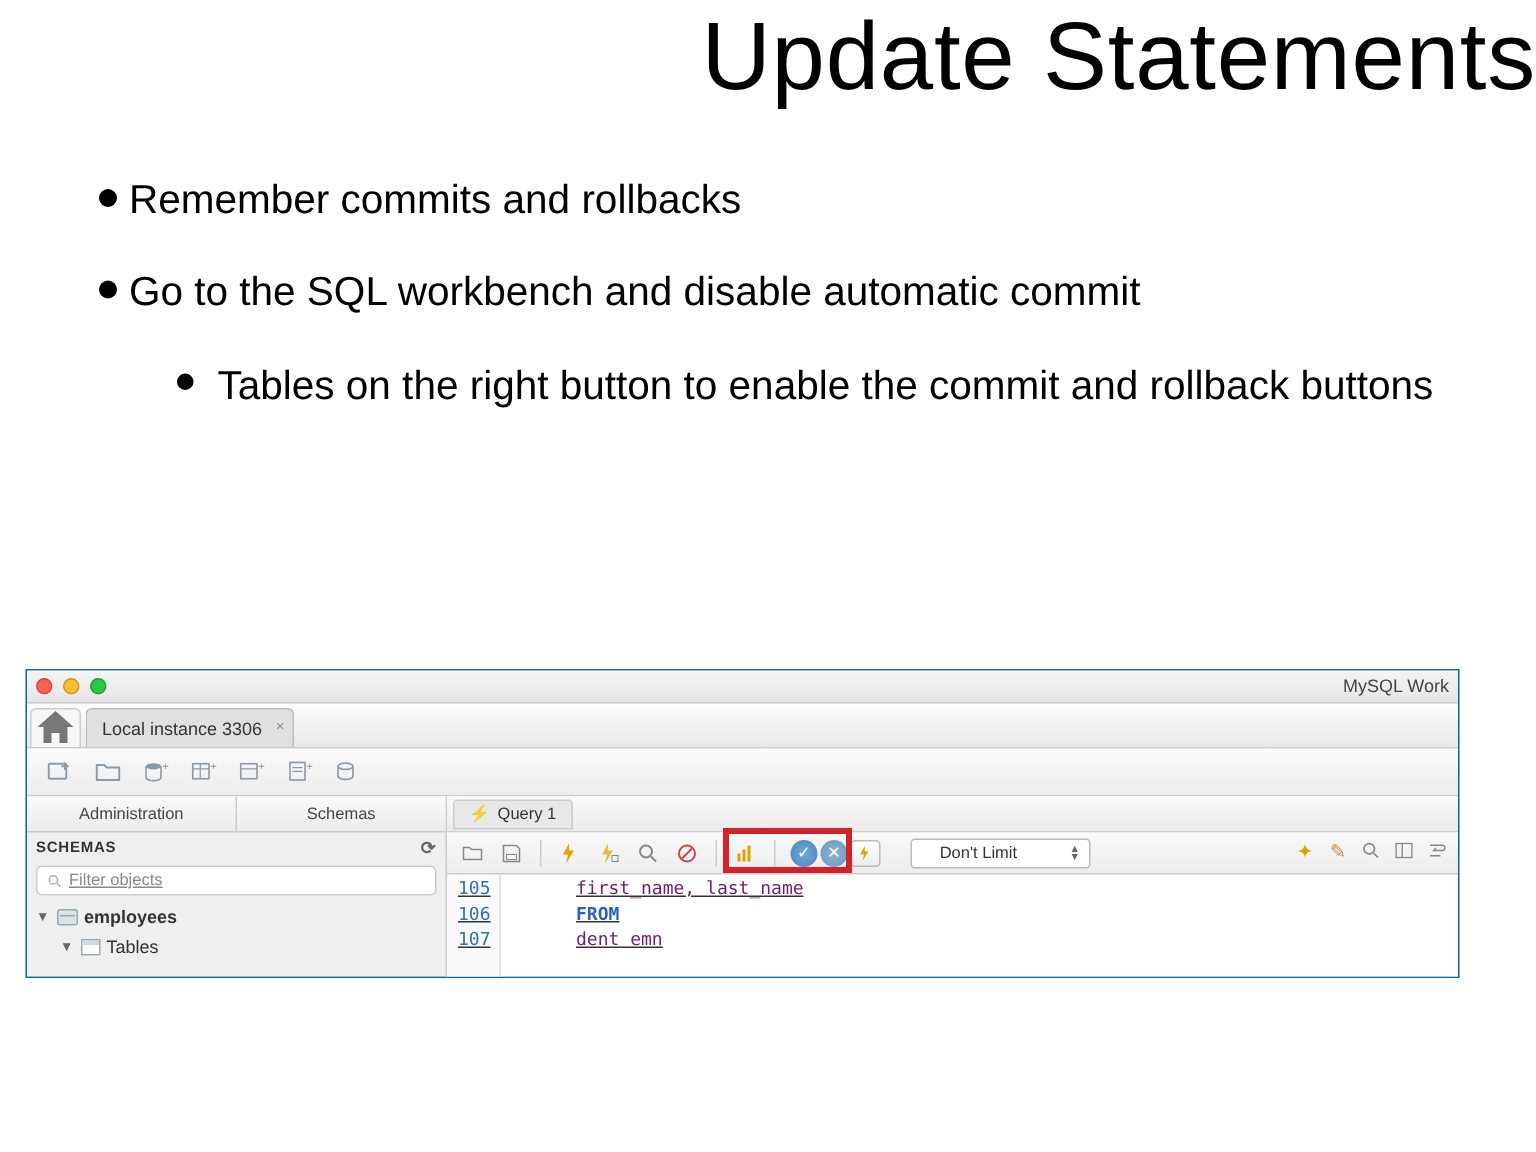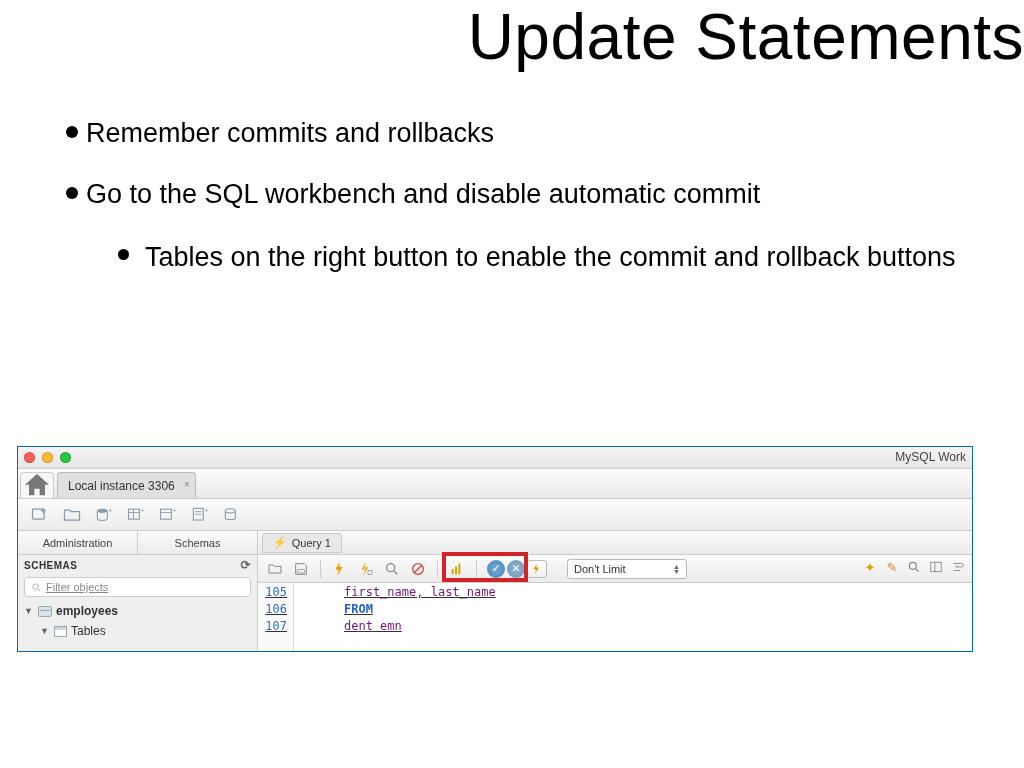--- a/index.html
+++ b/index.html
@@ -122,21 +122,21 @@
     color: #555;
   }
   .mt-icn svg { width: 20px; height: 20px; }
   .db-sm { fill:#8a9aa8; }
 
   .midrow {
     display: flex;
     height: 120px;
   }
   .leftpanel {
-    width: 240px;
+    width: 280px;
     background: #efefef;
     border-right: 1px solid #ccc;
     display: flex; flex-direction: column;
   }
   .lp-tabs {
     height: 24px; display: flex; border-bottom: 1px solid #ccc;
     background: linear-gradient(#fafafa,#ececec);
   }
   .lp-tab {
     flex: 1; display: flex; align-items: center; justify-content: center;
@@ -222,21 +222,21 @@
     width: 20px; height: 18px;
     background: linear-gradient(#fff,#eee);
     border: 1px solid #bbb; border-radius: 3px;
     display: flex; align-items: center; justify-content: center;
     font-size: 10px;
   }
   .limit {
     margin-left: 16px;
     height: 20px; width: 120px;
     background: #fff; border: 1px solid #bbb; border-radius: 3px;
-    display: flex; align-items: center; justify-content: space-between;
+    display: flex; align-items: center; justify-content: flex-end;
     padding: 0 6px; font-size: 11px; color: #333; gap: 35px;
   }
   .limit .chev { display: flex; flex-direction: column; line-height: 5px; font-size: 7px; color: #666; }
   .rt-icons {
     position: absolute; right: 6px; top: 4px;
     display: flex; gap: 6px; align-items: center;
   }
   .rt-icons .sm { width: 16px; height: 16px; color: #888; font-size: 13px; display: flex; align-items: center; justify-content: center;}
 
   .editor {

